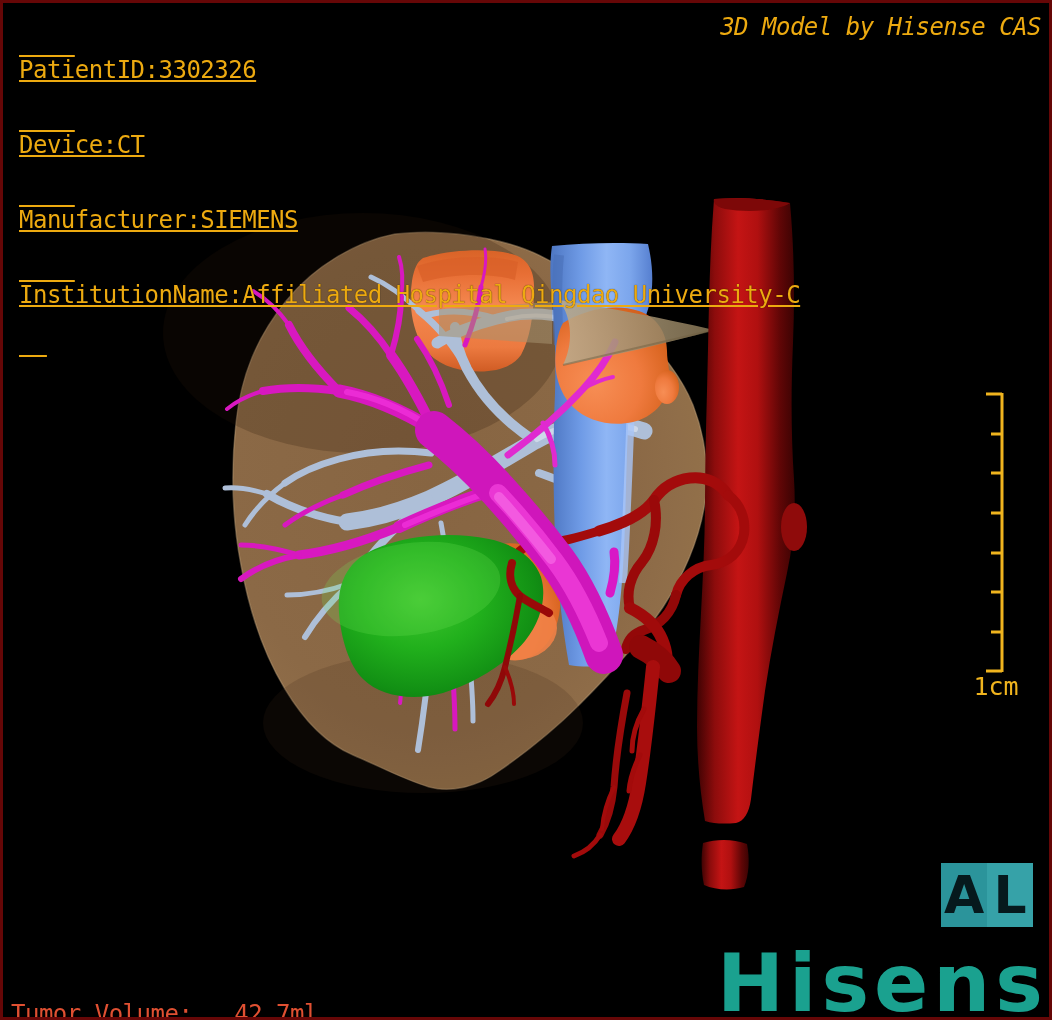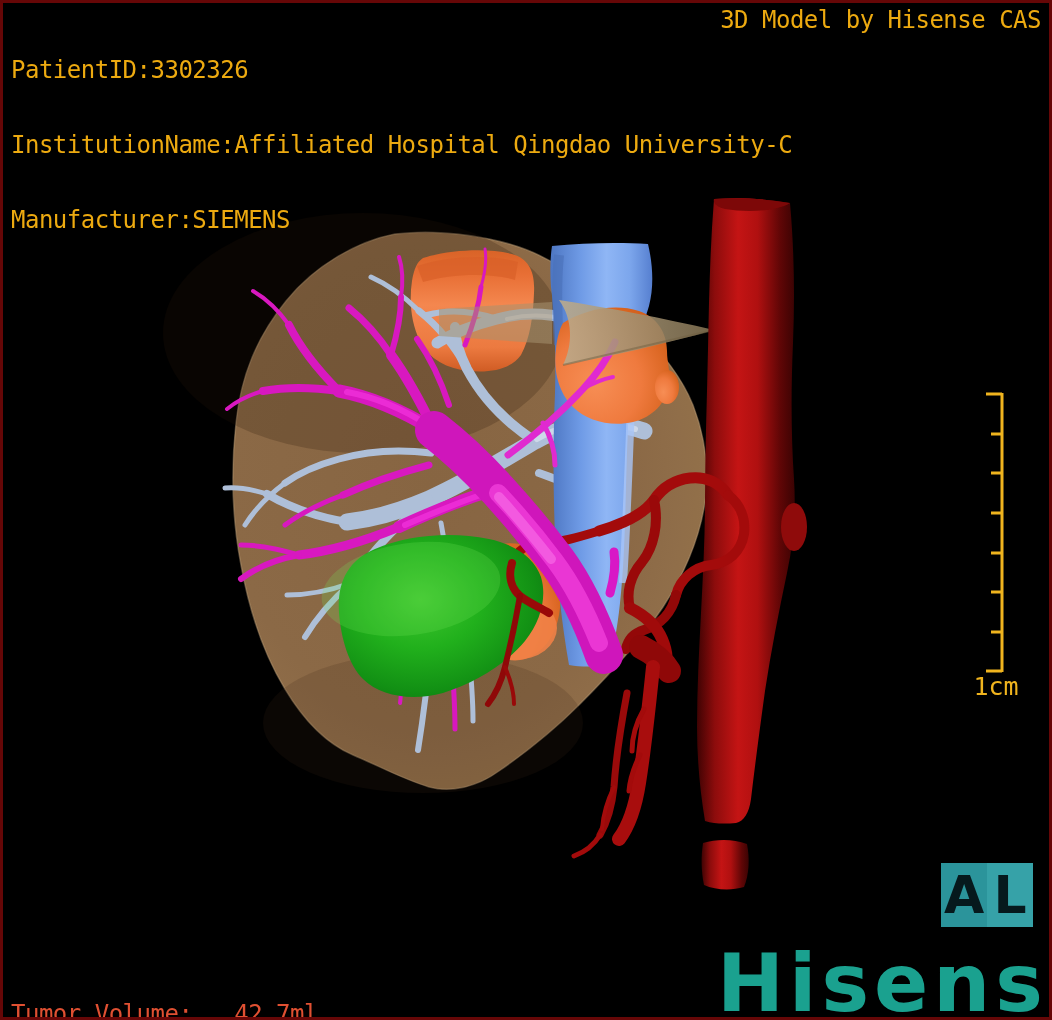--- a/index.html
+++ b/index.html
@@ -7,22 +7,22 @@
     position:relative;width:1052px;height:1020px;background:#000;
     overflow:hidden;box-sizing:border-box;border:3px solid #660707;
     font-family:"DejaVu Sans Mono", monospace;
   }
   .viewport{position:absolute;left:0;top:0;width:1052px;height:1020px;cursor:grab;}
   .viewport svg{display:block;}
   .overlay-text{
     position:absolute;color:#edaa10;font-size:24px;line-height:25px;
     white-space:pre;letter-spacing:-0.5px;text-shadow:0 0 1px rgba(0,0,0,.8);
   }
-  .patient-info{left:8px;top:5px;}
-  .watermark{right:8px;top:5px;text-align:left;}
+  .patient-info{left:16px;top:5px;text-decoration:underline;}
+  .watermark{right:8px;top:12px;text-align:left;font-style:italic;}
   .volumes{left:8px;top:949px;}
   .volumes .tumor-line{color:#e05032;}
   .orientation-marker{
     position:absolute;left:938px;top:860px;width:92px;height:64px;display:flex;
   }
   .orientation-marker span{
     flex:1;display:flex;align-items:center;justify-content:center;
     font-family:"DejaVu Sans", sans-serif;font-weight:bold;font-size:52px;
     color:#06191d;line-height:1;
   }
@@ -245,22 +245,23 @@
       <line x1="988" y1="589" x2="999" y2="589"></line>
       <line x1="988" y1="629" x2="999" y2="629"></line>
       <line x1="983" y1="668" x2="999" y2="668"></line>
       <text x="993" y="692" text-anchor="middle" font-family="DejaVu Sans Mono, monospace" font-size="25" stroke="none" fill="#f0b41e">1cm</text>
     </g>
   </svg>
   </div>
 
   <div class="overlay-text patient-info">
     <div>PatientID:3302326</div>
+    <div>Device:CT</div>
+    <div>Manufacturer:SIEMENS</div>
     <div>InstitutionName:Affiliated Hospital Qingdao University-C</div>
-    <div>Manufacturer:SIEMENS</div>
   </div>
 
   <div class="overlay-text watermark">3D Model by Hisense CAS</div>
 
   <div class="overlay-text volumes">
     <div class="tumor-line">Tumor Volume:   42.7ml</div>
     
   </div>
 
   <div class="orientation-marker">

